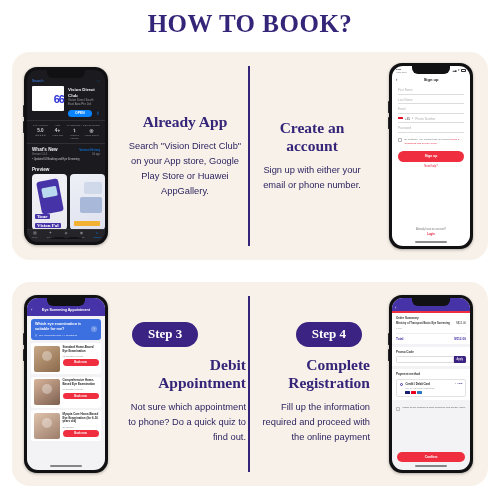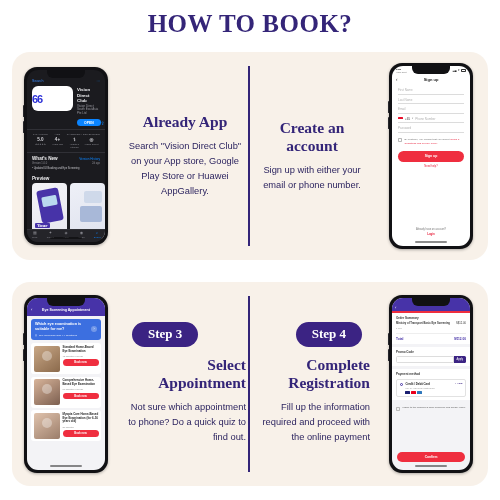--- a/index.html
+++ b/index.html
@@ -101,22 +101,22 @@
     position: absolute; bottom: 3px; left: 50%; transform: translateX(-50%);
     width: 32px; height: 2px; background: rgba(0,0,0,.45); border-radius: 2px; z-index: 25;
   }
 
   
   .scr-store { background: #1b1b1f; color: #e7e7ea; font-size: 3.2px; }
   .st-top { padding: 9px 5px 2px; display: flex; justify-content: space-between; align-items: center; }
   .st-back { color: #3a8bff; font-size: 3.6px; }
   .st-hero { display: flex; gap: 4px; padding: 1px 5px 3px; }
   .app-icon {
-    width: 41px; height: 25px; border-radius: 6px; background: #ffffff;
-    display: flex; align-items: center; justify-content: flex-start; flex: none;
+    width: 32px; height: 25px; border-radius: 1px; background: #ffffff;
+    display: flex; align-items: center; justify-content: flex-end; flex: none;
   }
   .app-icon-glyph { font-size: 11px; font-weight: bold; color: #2b2fd6; letter-spacing: -1px; }
   .app-meta { flex: 1; min-width: 0; padding-top: 1px; }
   .app-name { font-size: 4.4px; font-weight: bold; color: #f2f2f4; line-height: 1.25; }
   .app-dev  { font-size: 3px; color: #98989f; margin-top: 1px; line-height: 1.3; }
   .app-btn-row { display: flex; align-items: center; justify-content: space-between; margin-top: 3px; }
   .open-btn { background: #0a84ff; color: #fff; font-size: 3.4px; font-weight: bold;
               border-radius: 8px; padding: 1.5px 7px; }
   .share-ic { color: #0a84ff; font-size: 5px; }
   .stat-row { display: flex; padding: 3px 5px; border-top: .4px solid #303036; border-bottom: .4px solid #303036; }
@@ -481,21 +481,21 @@
                 <div class="ac-btn">Book now</div>
               </div>
             </div>
             <div class="home-bar"></div>
           </div>
         </div>
       </div>
 
       <div class="col col-text align-left">
         <span class="step-pill pill-left" style="margin-left:8px">Step 3</span>
-        <div class="step-title">Select Appointment</div>
+        <div class="step-title">Debit Appointment</div>
         <div class="step-desc">Not sure which appointment to phone? Do a quick quiz to find out.</div>
       </div>
 
       <div class="col col-text align-right" style="width:124px">
         <span class="step-pill pill-right" style="margin-right:8px">Step 4</span>
         <div class="step-title">Complete Registration</div>
         <div class="step-desc">Fill up the information required and proceed with the online payment</div>
       </div>
 
       <div class="col col-phone" style="width:114px">

